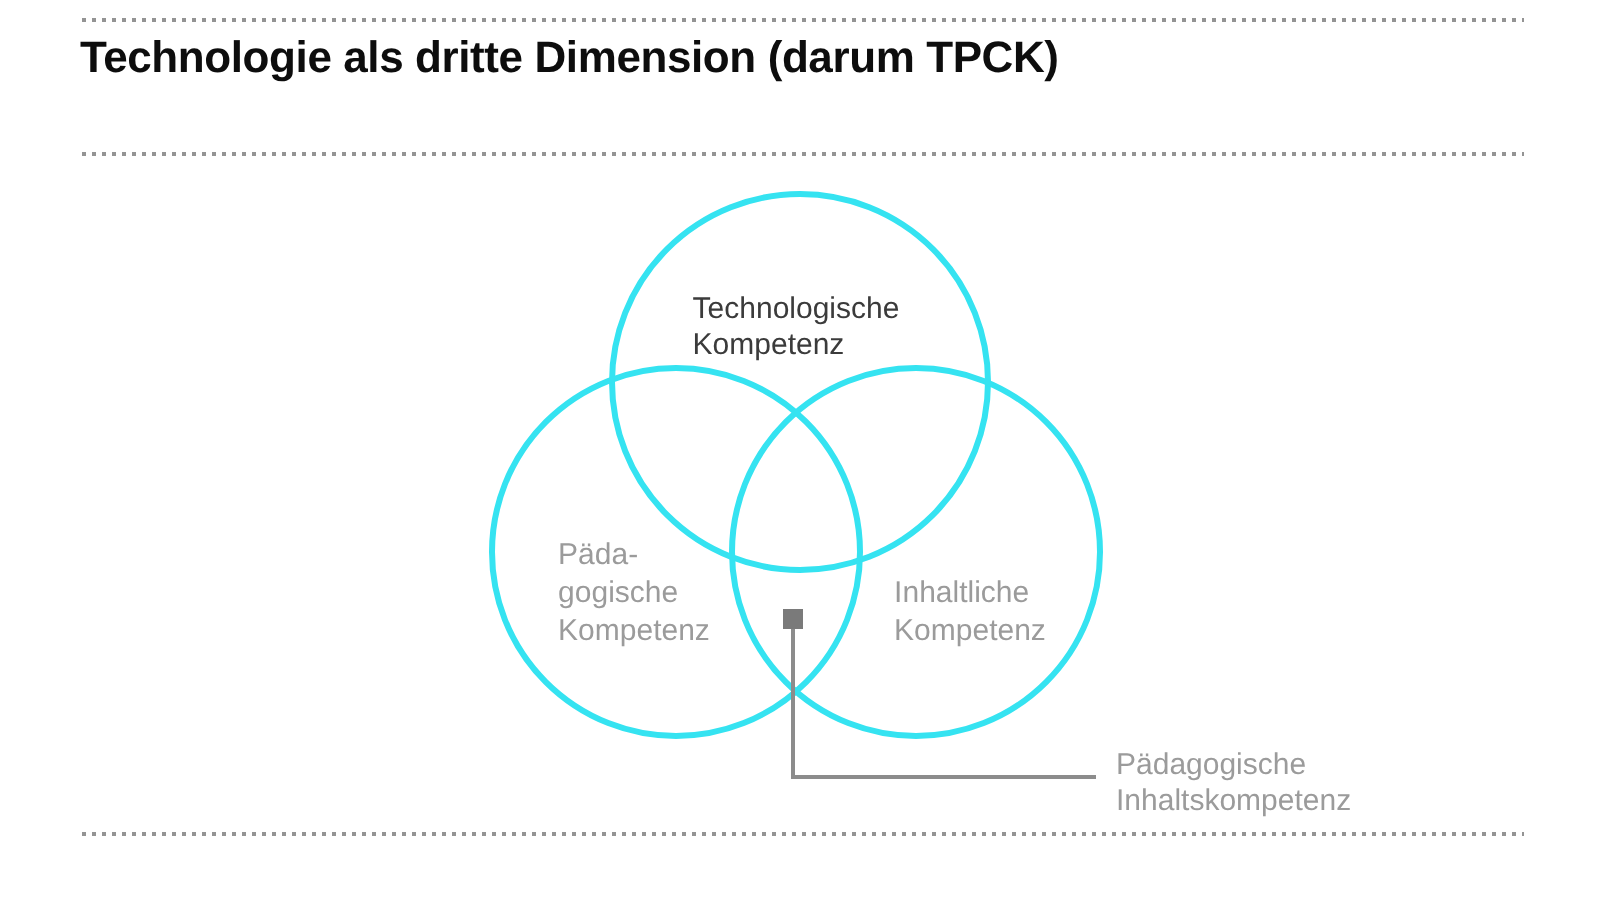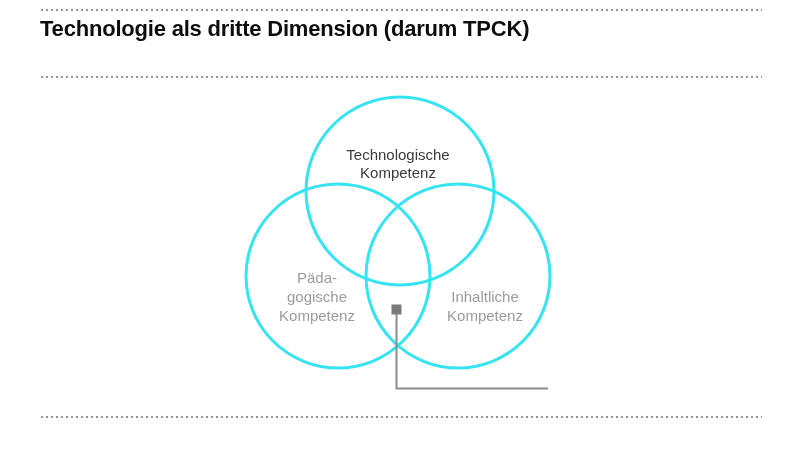--- a/index.html
+++ b/index.html
@@ -42,21 +42,21 @@
   .venn-svg {
     position: absolute;
     left: 0;
     top: 0;
     width: 800px;
     height: 450px;
   }
   .circle-label {
     position: absolute;
     white-space: pre-line;
-    text-align: center;
+    text-align: left;
     transform: translateX(-50%);
     font-size: 15px;
     line-height: 19px;
   }
   .label-dark  { color: #3b3b3b; }
   .label-muted { color: #9b9b9b; }
   .label-tech    { left: 398px; top: 146px; line-height: 18px; }
   .label-paed    { left: 317px; top: 268px; }
   .label-inhalt  { left: 485px; top: 287px; }
   .callout-label {
@@ -102,18 +102,20 @@
   <div class="circle-label label-dark label-tech">Technologische
 Kompetenz</div>
 
   <div class="circle-label label-muted label-paed">Päda-
 gogische
 Kompetenz</div>
 
   <div class="circle-label label-muted label-inhalt">Inhaltliche
 Kompetenz</div>
 
+  <div class="callout-label">Pädagogische
+Inhaltskompetenz</div>
 
   <div class="rule rule-foot"></div>
 
   <div class="logo">phsz</div>
 
 </div>
 
 </body></html>

